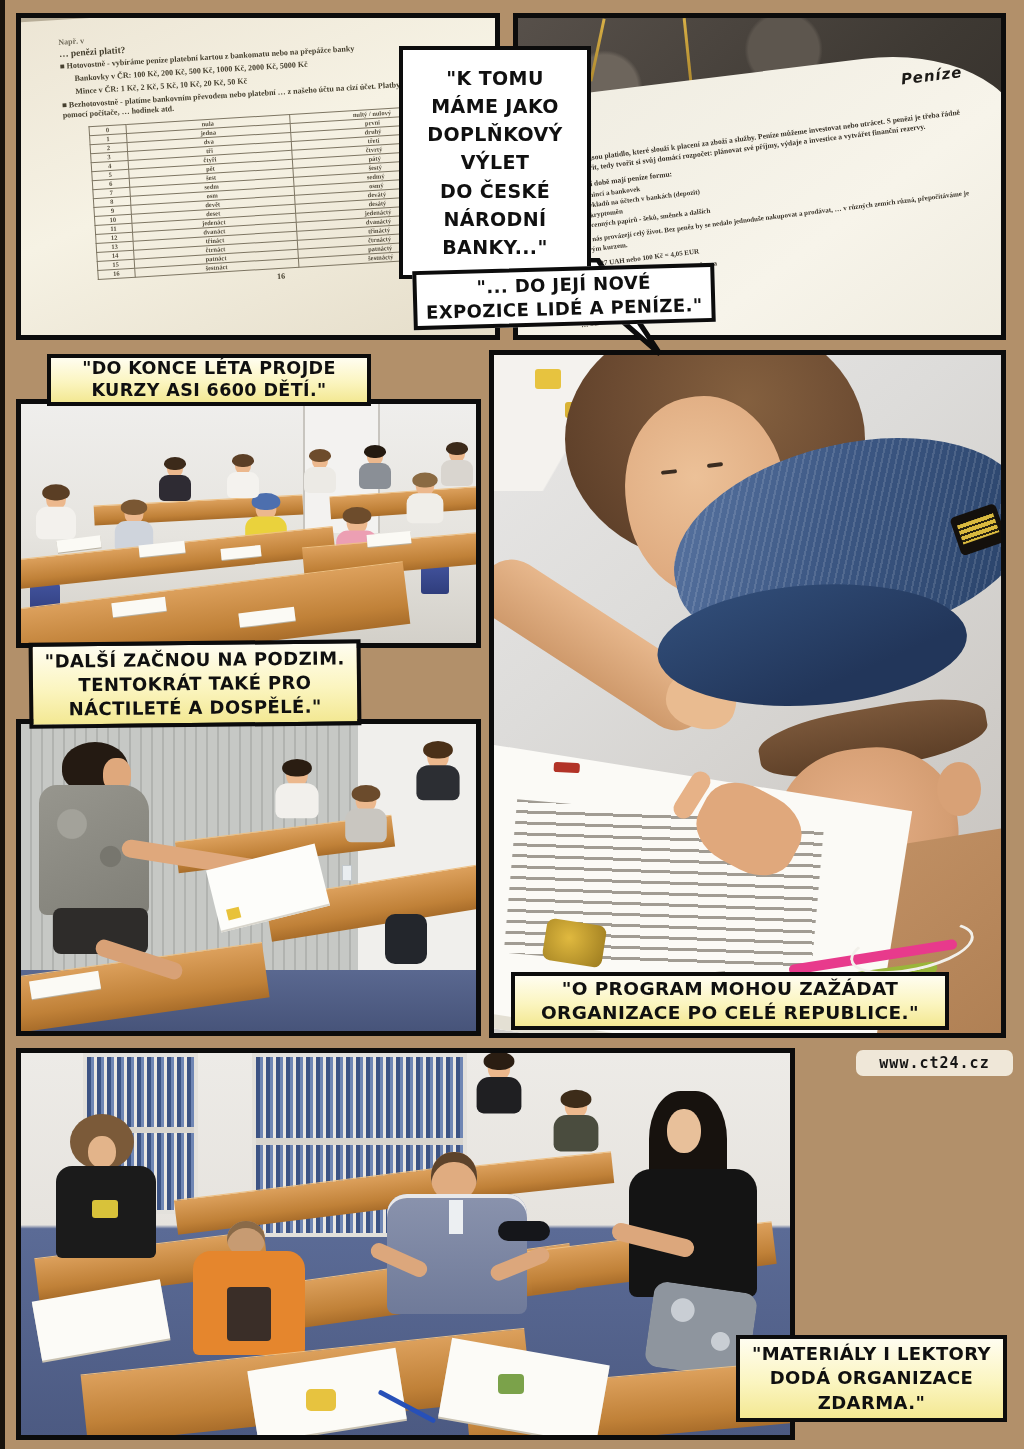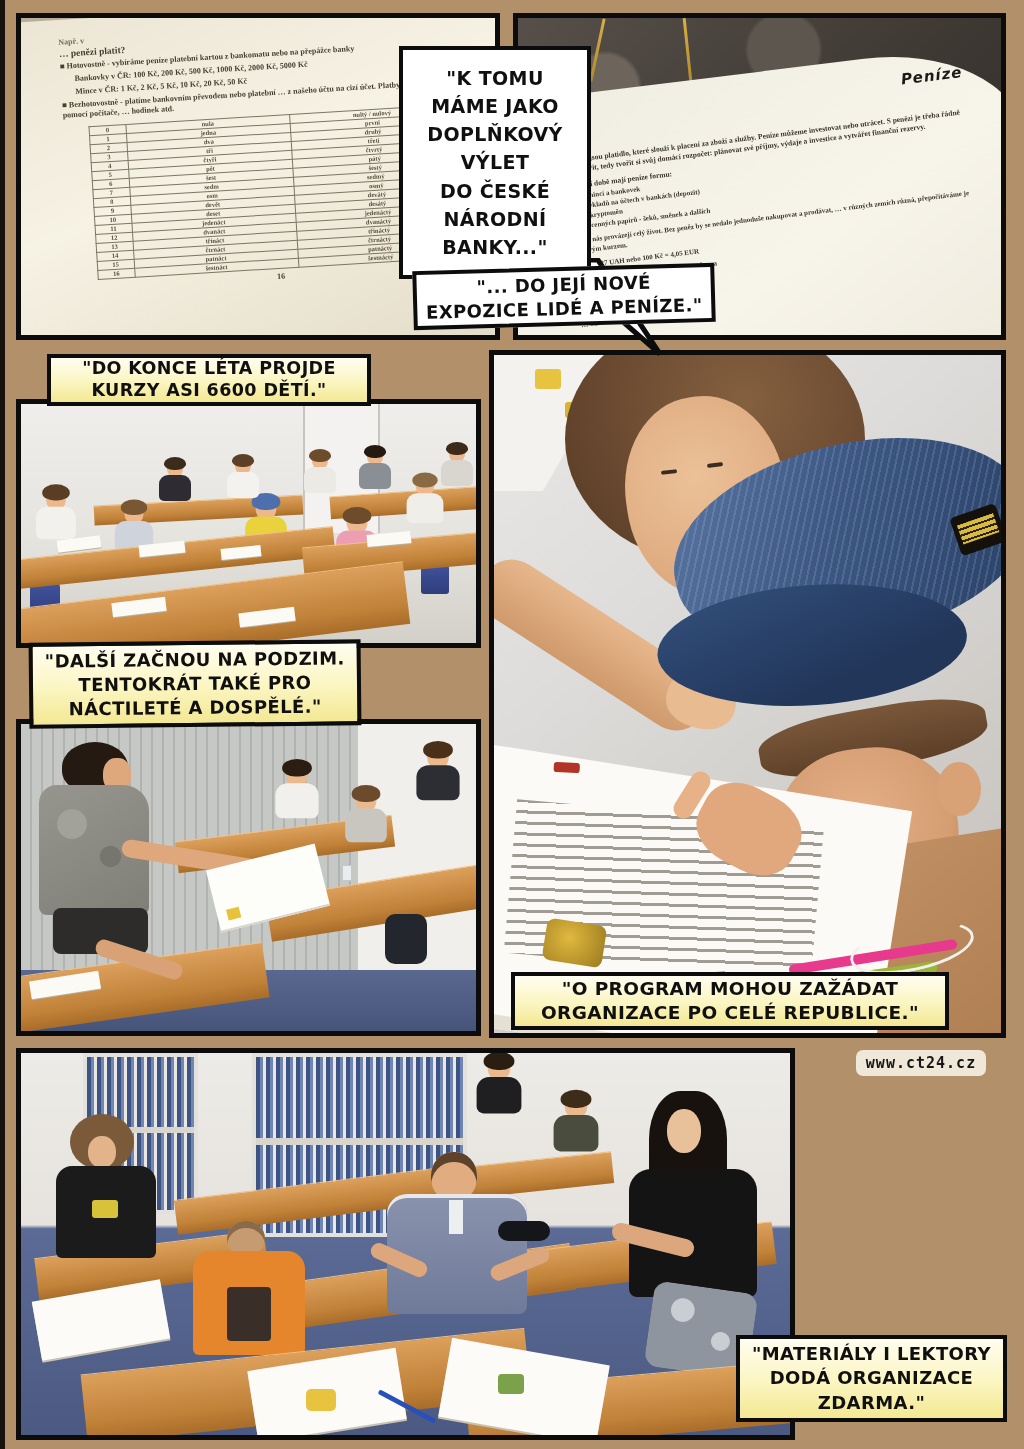--- a/index.html
+++ b/index.html
@@ -83,21 +83,21 @@
   #caption-kurzy{left:47px;top:354px;width:324px;height:52px;}
   #caption-kurzy .lettering{font-size:17.5px;line-height:1.25;}
   #caption-podzim{left:29px;top:641px;width:332px;height:86px;transform:rotate(-.6deg);}
   #caption-podzim .lettering{font-size:18px;line-height:1.35;}
   #caption-organizace{left:511px;top:972px;width:438px;height:58px;}
   #caption-organizace .lettering{font-size:18.5px;line-height:1.3;}
   #caption-materialy{left:736px;top:1335px;width:271px;height:87px;}
   #caption-materialy .lettering{font-size:18px;line-height:1.35;}
   
   #site-label{
-    position:absolute;left:856px;top:1050px;width:130px;height:26px;z-index:9;
+    position:absolute;left:856px;top:1050px;width:157px;height:26px;z-index:9;
     background:#efe7d8;border-radius:7px;display:flex;align-items:center;justify-content:center;
     font-family:"DejaVu Sans Mono",monospace;font-size:15px;font-weight:700;color:#151515;
     letter-spacing:1px;
   }
   
   #panel-ml{left:16px;top:399px;width:465px;height:249px;
     background:linear-gradient(180deg,#efeeec 0%,#e6e4df 55%,#d3d0c9 100%);}
   .door{position:absolute;left:62%;top:0;width:16%;height:54%;background:#f3f2f0;
     border-left:2px solid #c8c5bf;border-right:2px solid #c8c5bf;}
   .desk{background:linear-gradient(180deg,#dca05c 0%,#c08138 70%,#a96d2a 100%);

